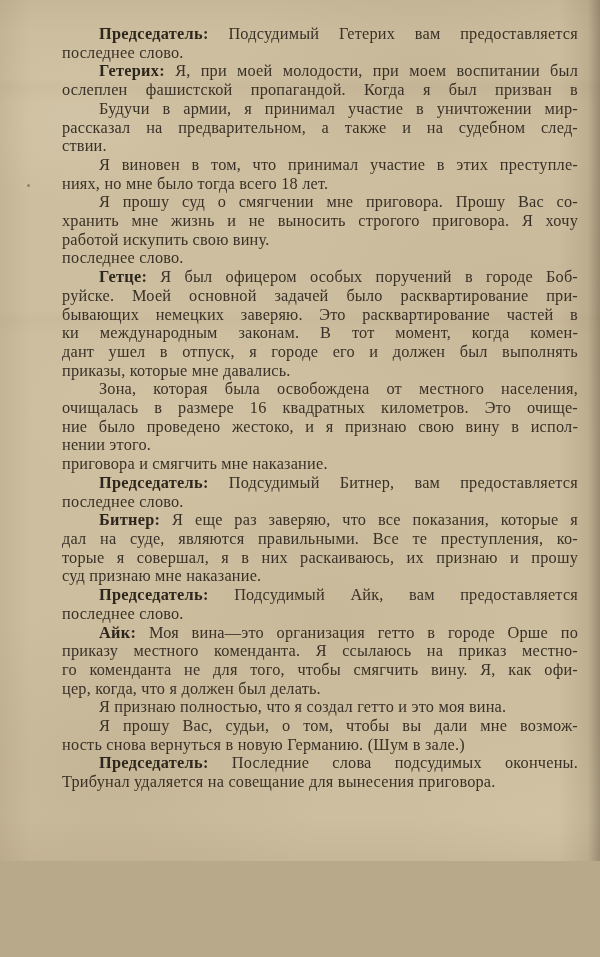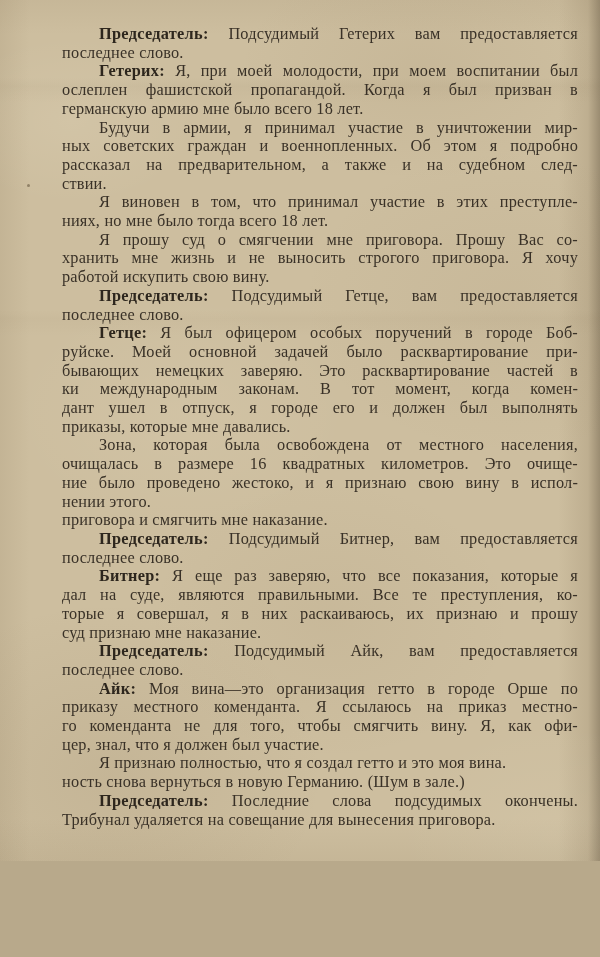--- a/index.html
+++ b/index.html
@@ -70,39 +70,36 @@
 
 <div class="page">
   <div class="text-block">
       <p class="para">
         <span class="line first"><b class="speaker">Председатель:</b> Подсудимый Гетерих вам предоставляется</span>
         <span class="line last">последнее слово.</span>
       </p>
       <p class="para">
         <span class="line first"><b class="speaker">Гетерих:</b> Я, при моей молодости, при моем воспитании был</span>
         <span class="line">ослеплен фашистской пропагандой. Когда я был призван в</span>
-        <span class="line last">германскую армию мне было всего 18 лет.</span>
       </p>
       <p class="para">
         <span class="line first">Будучи в армии, я принимал участие в уничтожении мир-</span>
-        <span class="line">ных советских граждан и военнопленных. Об этом я подробно</span>
         <span class="line">рассказал на предварительном, а также и на судебном след-</span>
         <span class="line last">ствии.</span>
       </p>
       <p class="para">
         <span class="line first">Я виновен в том, что принимал участие в этих преступле-</span>
         <span class="line last">ниях, но мне было тогда всего 18 лет.</span>
       </p>
       <p class="para">
         <span class="line first">Я прошу суд о смягчении мне приговора. Прошу Вас со-</span>
         <span class="line">хранить мне жизнь и не выносить строгого приговора. Я хочу</span>
         <span class="line last">работой искупить свою вину.</span>
       </p>
       <p class="para">
-        <span class="line first"><b class="speaker">Председатель:</b> Подсудимый Гетце, вам предоставляется</span>
         <span class="line last">последнее слово.</span>
       </p>
       <p class="para">
         <span class="line first"><b class="speaker">Гетце:</b> Я был офицером особых поручений в городе Боб-</span>
         <span class="line">руйске. Моей основной задачей было расквартирование при-</span>
         <span class="line">бывающих немецких заверяю. Это расквартирование частей в</span>
         <span class="line">ки международным законам. В тот момент, когда комен-</span>
         <span class="line">дант ушел в отпуск, я городе его и должен был выполнять</span>
         <span class="line last">приказы, которые мне давались.</span>
       </p>
@@ -126,26 +123,27 @@
         <span class="line last">суд признаю мне наказание.</span>
       </p>
       <p class="para">
         <span class="line first"><b class="speaker">Председатель:</b> Подсудимый Айк, вам предоставляется</span>
         <span class="line last">последнее слово.</span>
       </p>
       <p class="para">
         <span class="line first"><b class="speaker">Айк:</b> Моя вина—это организация гетто в городе Орше по</span>
         <span class="line">приказу местного коменданта. Я ссылаюсь на приказ местно-</span>
         <span class="line">го коменданта не для того, чтобы смягчить вину. Я, как офи-</span>
-        <span class="line last">цер, знал, что я должен был участие.</span>
+        <span class="line last">цер, когда, что я должен был делать.</span>
       </p>
       <p class="para">
         <span class="line first last">Я признаю полностью, что я создал гетто и это моя вина.</span>
       </p>
       <p class="para">
+        <span class="line first">Я прошу Вас, судьи, о том, чтобы вы дали мне возмож-</span>
         <span class="line last">ность снова вернуться в новую Германию. (Шум в зале.)</span>
       </p>
       <p class="para">
         <span class="line first"><b class="speaker">Председатель:</b> Последние слова подсудимых окончены.</span>
         <span class="line last">Трибунал удаляется на совещание для вынесения приговора.</span>
       </p>
     </div>
   <div class="page-number">458</div>
   <div class="speck s1"></div>
   <div class="speck s2"></div>

